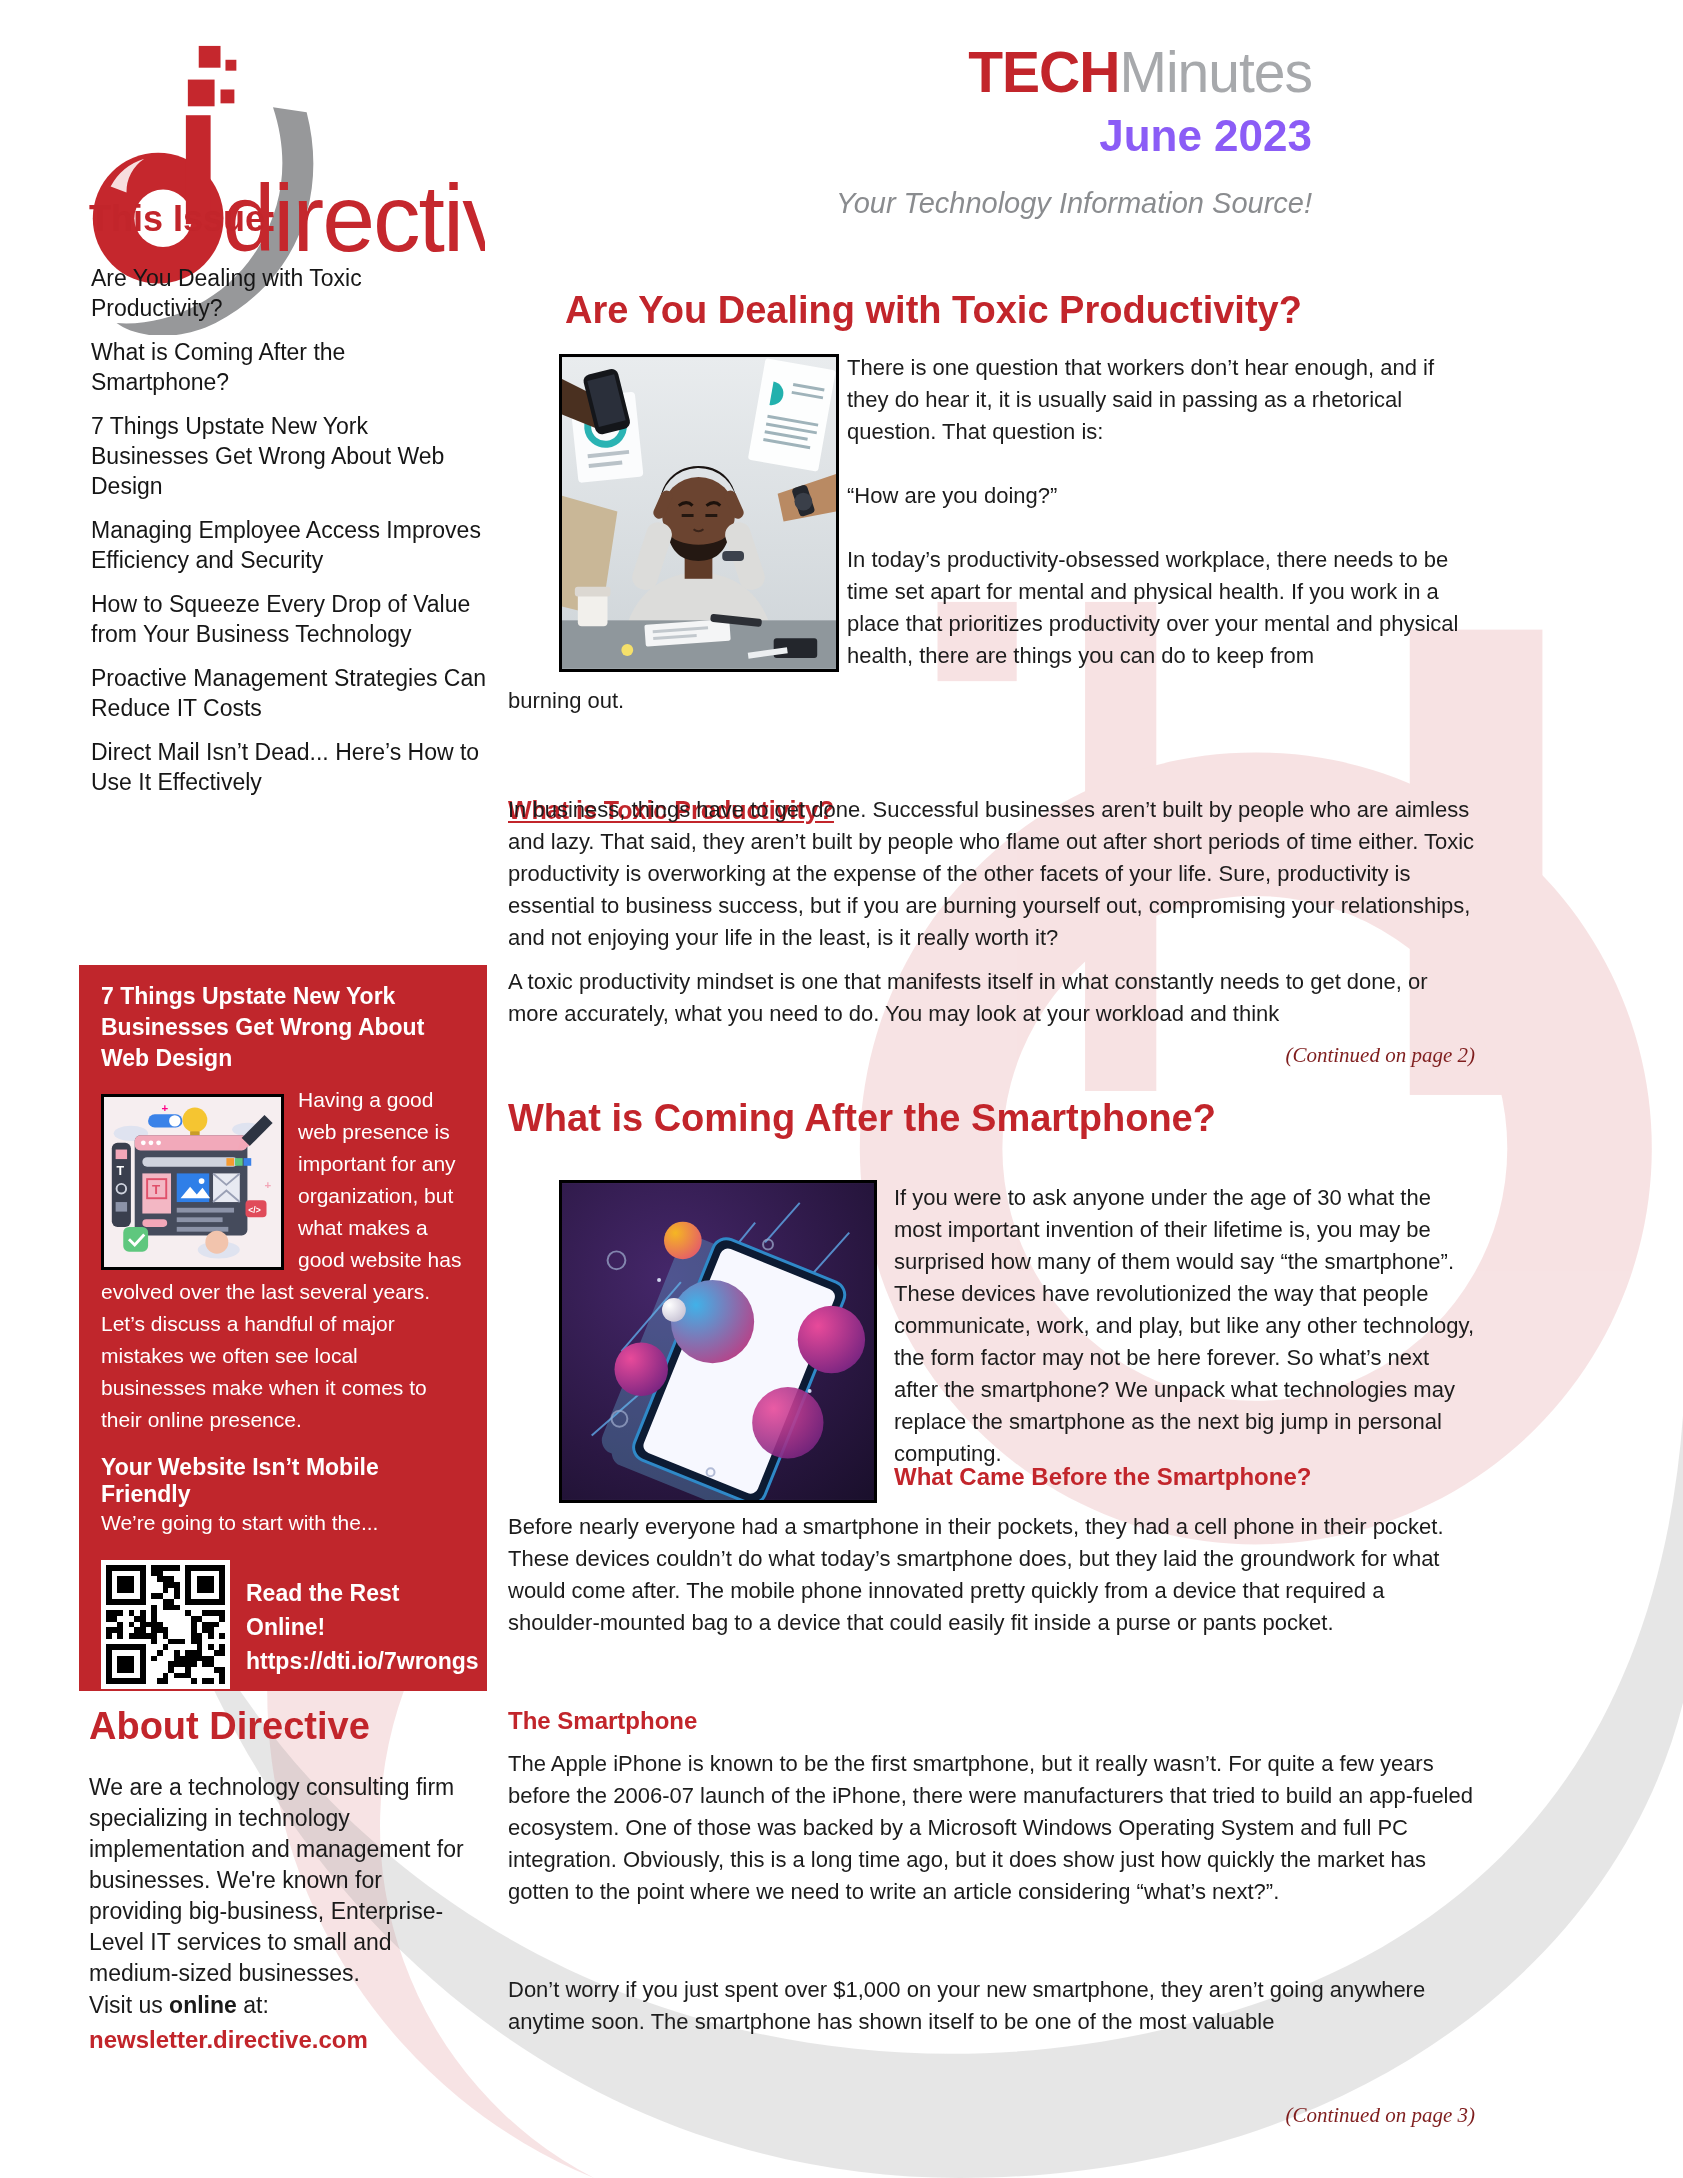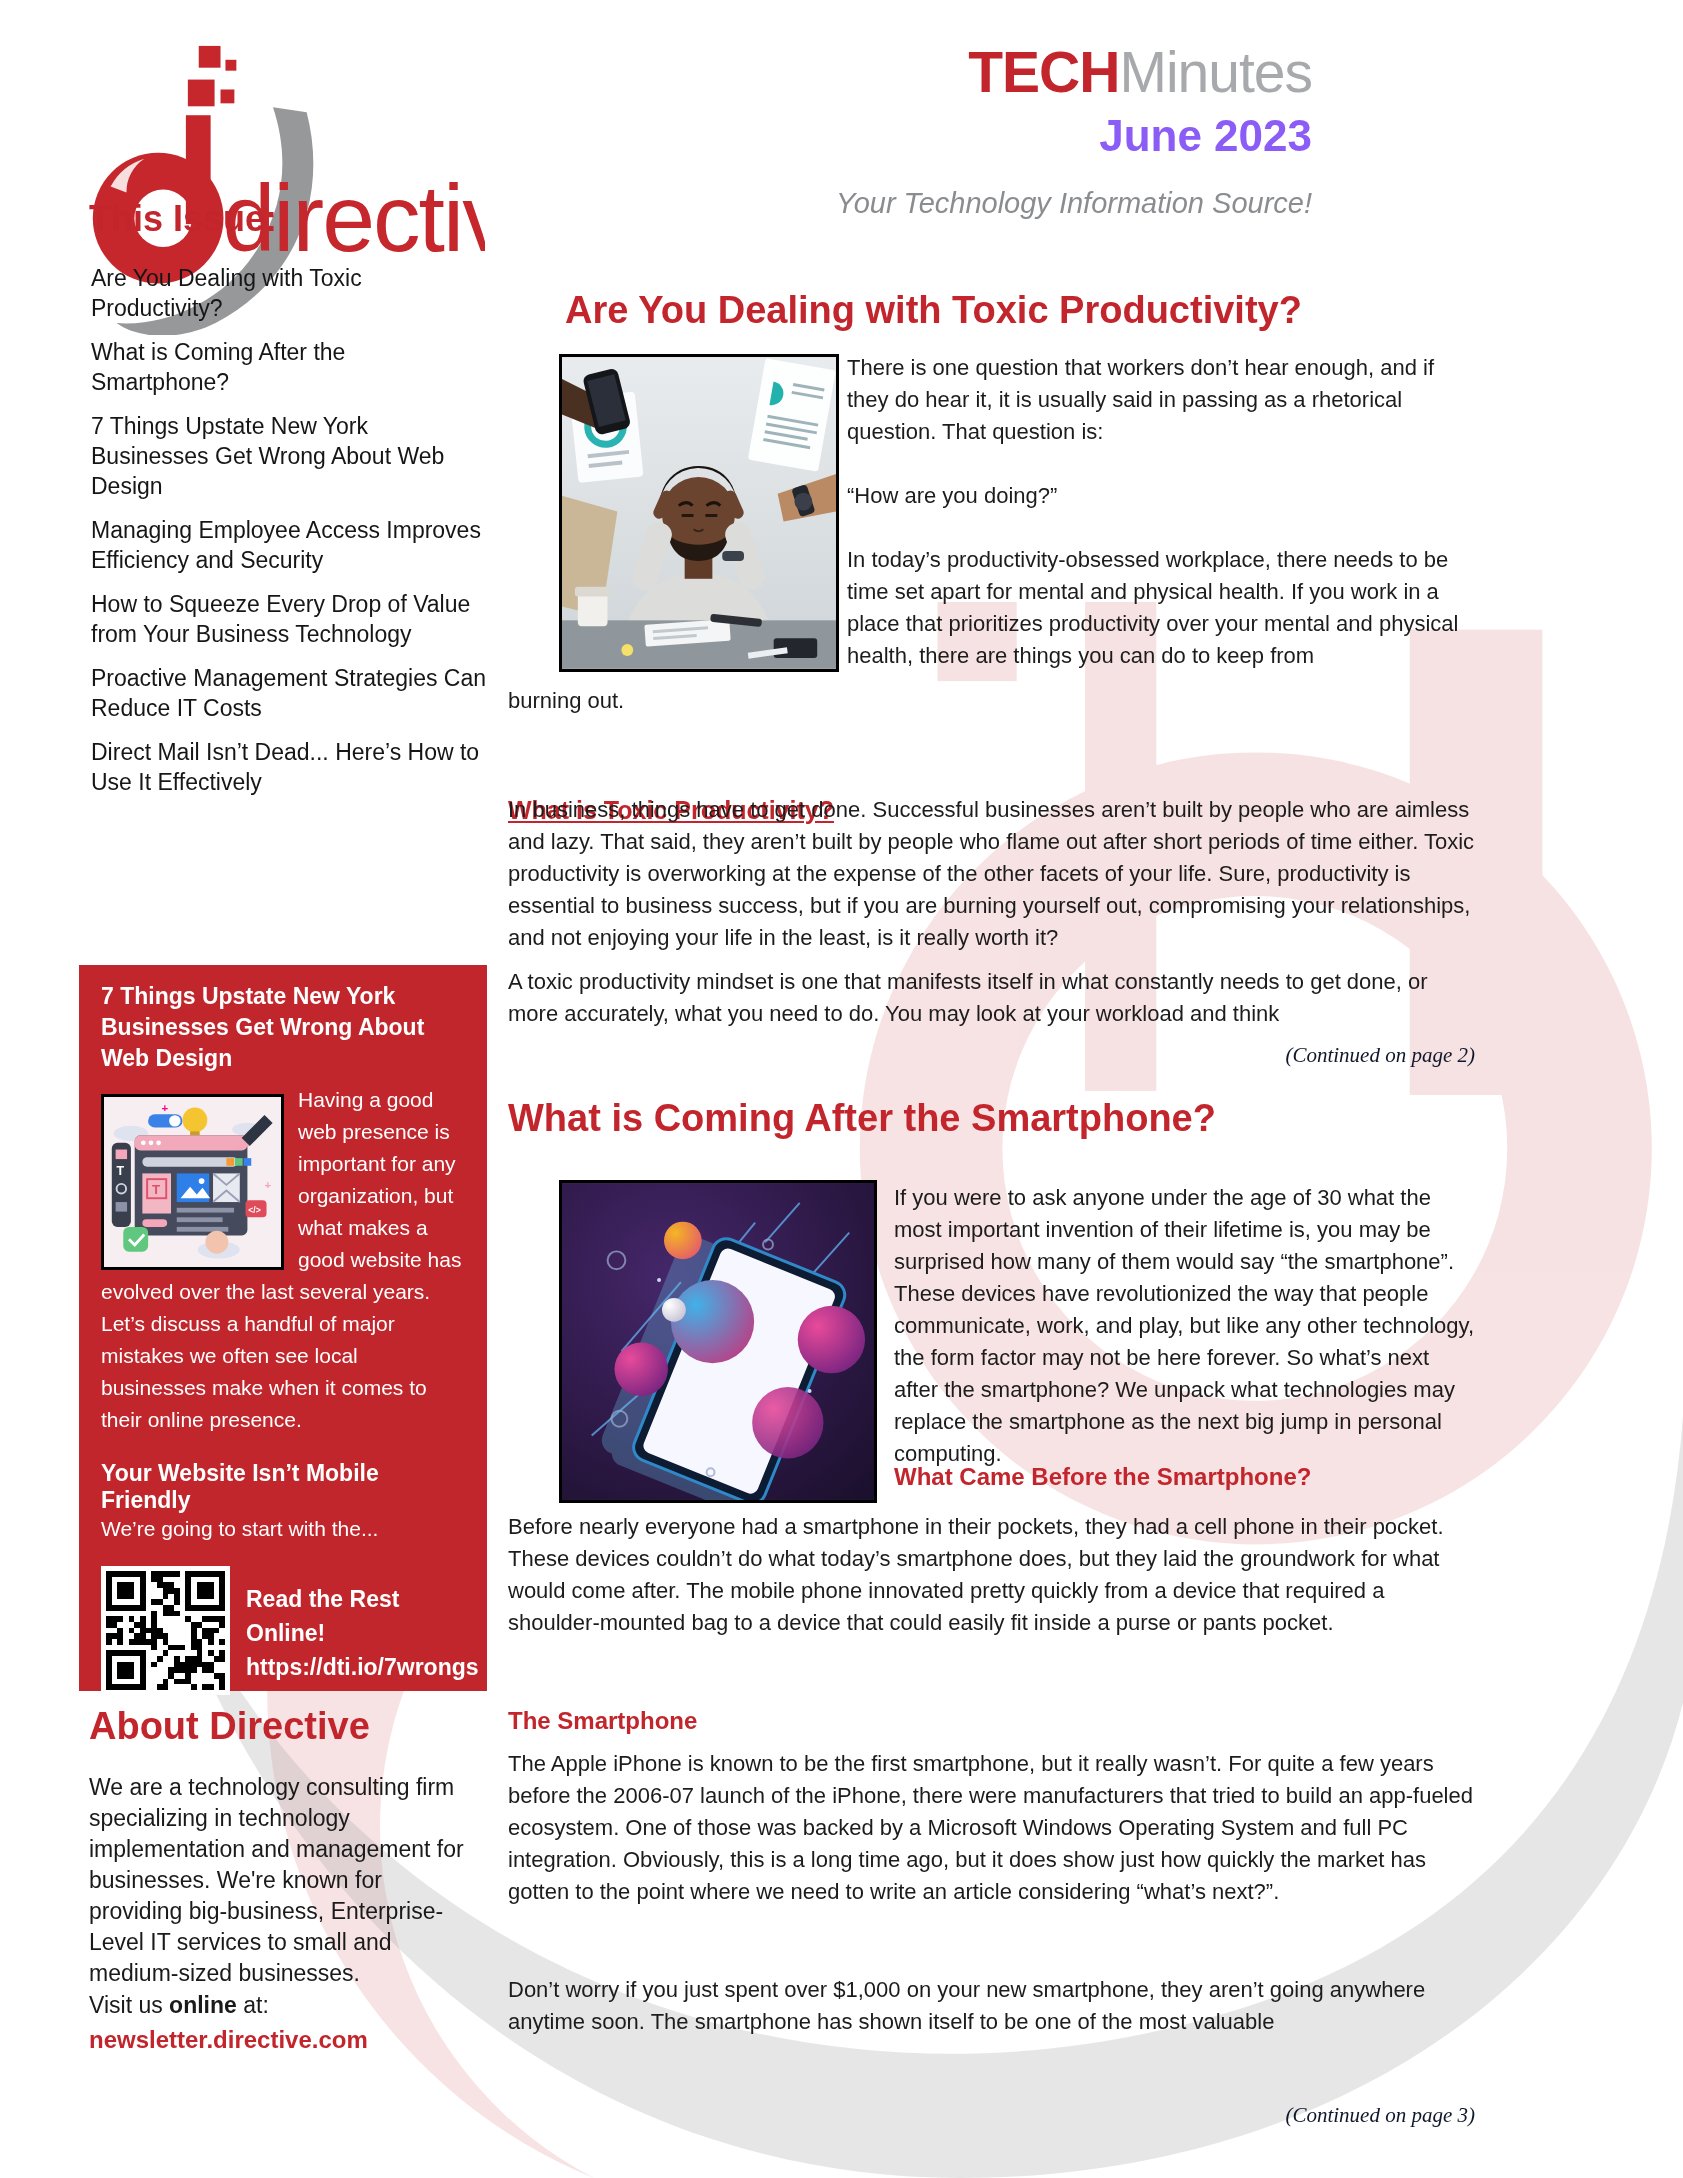--- a/index.html
+++ b/index.html
@@ -22,40 +22,40 @@
   .issue-head{left:89px;top:198px;width:396px;font-size:36px;font-weight:bold;color:#c2252b;}
   .issue-list{left:91px;top:263px;width:398px;}
   .issue-item{font-size:23px;line-height:30px;margin-bottom:14px;color:#161616;}
 
   .feature-box{left:79px;top:965px;width:408px;height:726px;background:#c0262c;color:#fff;
                padding:16px 22px;}
   .fb-title{font-size:23px;line-height:31px;font-weight:bold;width:352px;}
   .fb-flow{margin-top:10px;font-size:21px;line-height:32px;}
   .fb-img{float:left;width:183px;height:176px;border:3px solid #000;background:#f6eef0;
           margin:10px 14px 4px 0;}
-  .fb-sub{margin-top:24px;font-size:23px;font-weight:bold;}
+  .fb-sub{margin-top:18px;font-size:23px;font-weight:bold;}
   .fb-teaser{font-size:21px;line-height:30px;}
   .fb-qr-row{margin-top:22px;display:flex;align-items:flex-start;}
   .qr{width:129px;height:129px;background:#fff;padding:5px;}
   .qr svg{width:119px;height:119px;display:block;}
   .fb-qr-text{margin-left:16px;margin-top:16px;font-size:23px;font-weight:bold;line-height:34px;}
 
   .about-head{left:89px;top:1705px;width:406px;font-size:38px;font-weight:bold;color:#c2252b;}
   .about-body{left:89px;top:1772px;width:392px;font-size:23px;line-height:31px;}
   .about-visit{left:89px;top:1992px;width:392px;font-size:23px;}
   .about-url{left:89px;top:2026px;width:392px;font-size:24px;font-weight:bold;color:#c2252b;}
 
   
   .main{left:508px;top:0;width:967px;height:2178px;}
   .main .abs{position:absolute;}
   .art-title{font-size:38px;font-weight:bold;color:#c2252b;}
   .body-text{font-size:22px;line-height:32px;color:#1c1c1c;}
   .subhead{font-size:25px;font-weight:bold;color:#c2252b;}
   .continued{width:100%;text-align:right;font-family:"Liberation Serif",serif;font-style:italic;
-             font-size:21px;color:#0f172a;}
+             font-size:21px;color:#7f1d1d;}
   .framed{border:3px solid #000;background:#ccc;}
   .photo1{left:51px;top:354px;width:280px;height:318px;}
   .illus2{left:51px;top:1180px;width:318px;height:323px;}
 </style>
 </head>
 <body>
 
 <div class="page">
 
   <svg class="wm" width="1683" height="2178" viewBox="0 0 1700 2200">

